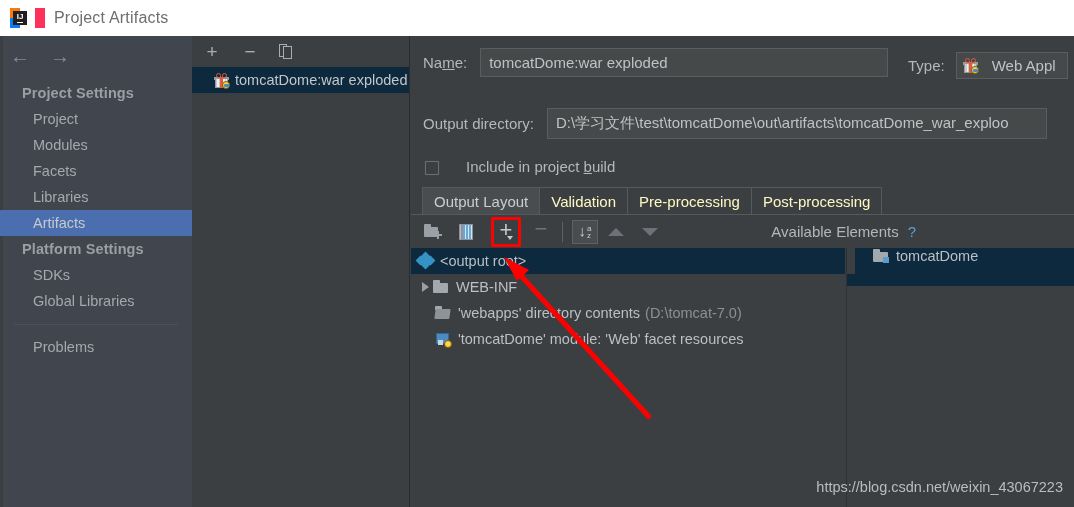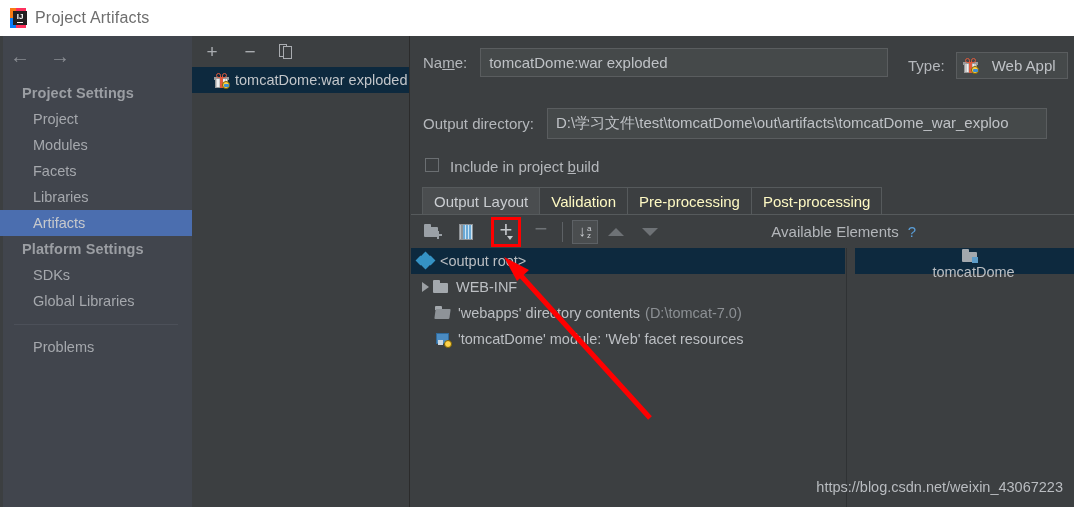--- a/index.html
+++ b/index.html
@@ -26,21 +26,21 @@
     position: absolute;
     left: 0; top: 0;
     width: 1074px; height: 36px;
     background: #ffffff;
     display: flex;
     align-items: center;
     padding-left: 10px;
     box-sizing: border-box;
   }
   .ij-icon {
-    width: 16px; height: 20px;
+    width: 35px; height: 20px;
     position: relative;
     flex: none;
     margin-right: 9px;
   }
   .ij-icon .q1 { position:absolute; left:0; top:0; width:10px; height:10px; background:#f97a12; }
   .ij-icon .q2 { position:absolute; right:0; top:0; width:10px; height:10px; background:#fe315d; }
   .ij-icon .q3 { position:absolute; left:0; bottom:0; width:10px; height:10px; background:#087cfa; }
   .ij-icon .q4 { position:absolute; right:0; bottom:0; width:10px; height:10px; background:#fe315d; }
   .ij-icon .ij-inner {
     position:absolute; left:3px; top:3px; width:14px; height:14px;
@@ -252,22 +252,22 @@
     white-space: nowrap;
     overflow: hidden;
     gap: 8px;
   }
 
   
   .check-row {
     position: absolute;
     left: 14px; top: 122px;
     display: flex;
-    align-items: flex-start;
-    gap: 11px;
+    align-items: flex-end;
+    gap: 27px;
   }
   .checkbox {
     width: 14px; height: 14px;
     border: 1px solid #6b6f72;
     background: #3c3f41;
     box-sizing: border-box;
   }
   .check-label { color: #b4b7bb; font-size: 15px; }
 
   
@@ -518,29 +518,28 @@
   .module-icon .mc {
     position: absolute; left: 3px; top: 9px; width: 5px; height: 5px;
     background: #c8d6e2;
   }
   .module-icon .mg {
     position: absolute; right: -1px; bottom: -1px; width: 8px; height: 8px;
     border-radius: 50%; background: #ffd24a; border: 1px solid #7d6200; box-sizing:border-box;
   }
 
   .avail-row {
-    height: 26px;
-    display: flex;
-    align-items: center;
+    height: 38px;
+    display: flex;
+    align-items: flex-start;
     padding-left: 26px;
     box-sizing: border-box;
     color: #bcbfc3;
     font-size: 14.5px;
     background: #0d293e;
-    flex-direction: column;
   }
   .avail-gutter {
     position: absolute;
     left: 0; top: 0;
     width: 8px; height: 26px;
     background: #3c3f41;
   }
 
   
   .watermark {

